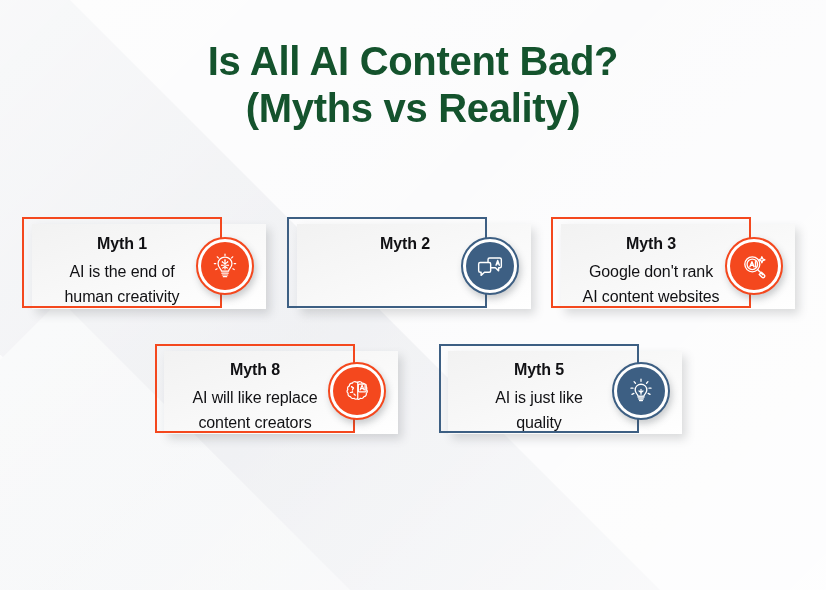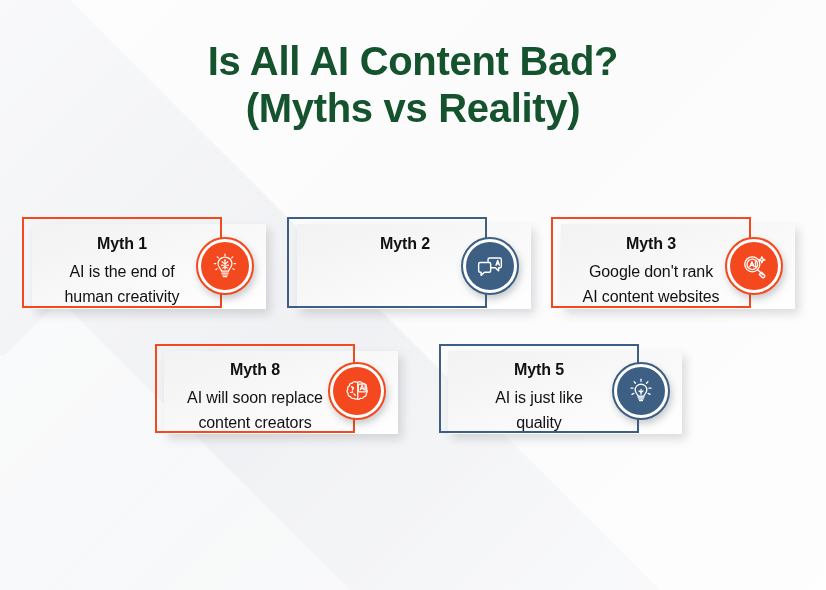--- a/index.html
+++ b/index.html
@@ -232,21 +232,21 @@
         </span>
       </div>
     </div>
   </div>
 
   <div class="card" style="left:155px; top:344px; width:244px; height:96px;">
     <div class="card-panel" style="left:9px; top:7px; width:234px; height:83px;"></div>
     <div class="card-outline" style="width:200px; height:89px; border-color:#f4481e;"></div>
     <div class="card-text" style="left:12px; top:16px; width:176px;">
       <div class="card-title">Myth 8</div>
-      <div class="card-desc">AI will soon replace
+      <div class="card-desc">AI will like replace
 content creators</div>
     </div>
     <div class="badge" style="left:173px; top:18px; border-color:#f4481e;">
       <div class="badge-inner" style="background:#f4481e;">
         <span>
           <svg width="30" height="30" viewBox="0 0 32 32" fill="none" stroke="#ffffff" stroke-width="1.3" stroke-linecap="round" stroke-linejoin="round">
             <path d="M15.4 6.6c-1.5-1-3.6-.5-4.3 1-1.9-.3-3.4 1.2-3.2 2.9-1.7.5-2.5 2.4-1.6 3.9-1.3 1.1-1.2 3.2.2 4.1-.5 1.7.8 3.4 2.6 3.4.4 1.7 2.3 2.6 3.8 1.8.9 1.4 3 1.4 3.9 0V6.6z"></path>
             <path d="M17 6.6c1.5-1 3.6-.5 4.3 1 1.9-.3 3.4 1.2 3.2 2.9 1.7.5 2.5 2.4 1.6 3.9 1.3 1.1 1.2 3.2-.2 4.1.5 1.7-.8 3.4-2.6 3.4-.4 1.7-2.3 2.6-3.8 1.8-.6 1-1.8 1.3-2.8.9"></path>
             <rect x="17.4" y="8.6" width="8.4" height="8.4" rx="1.2" fill="#f4481e"></rect>
             <path d="M19.4 14.8l2-5 2 5M20 13.4h2.8M24.6 9.8v5"></path>

